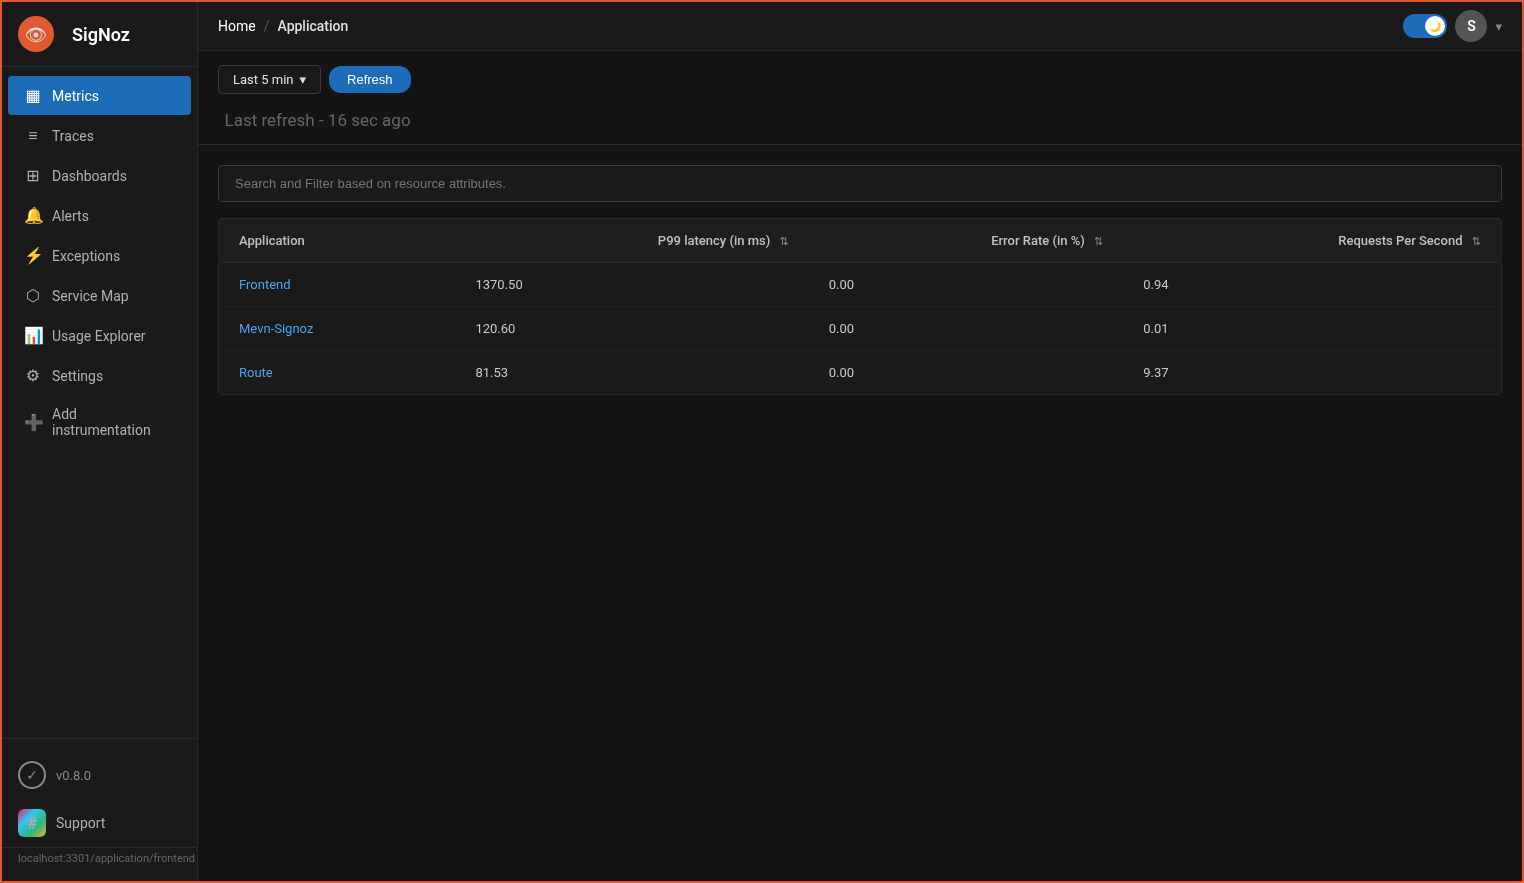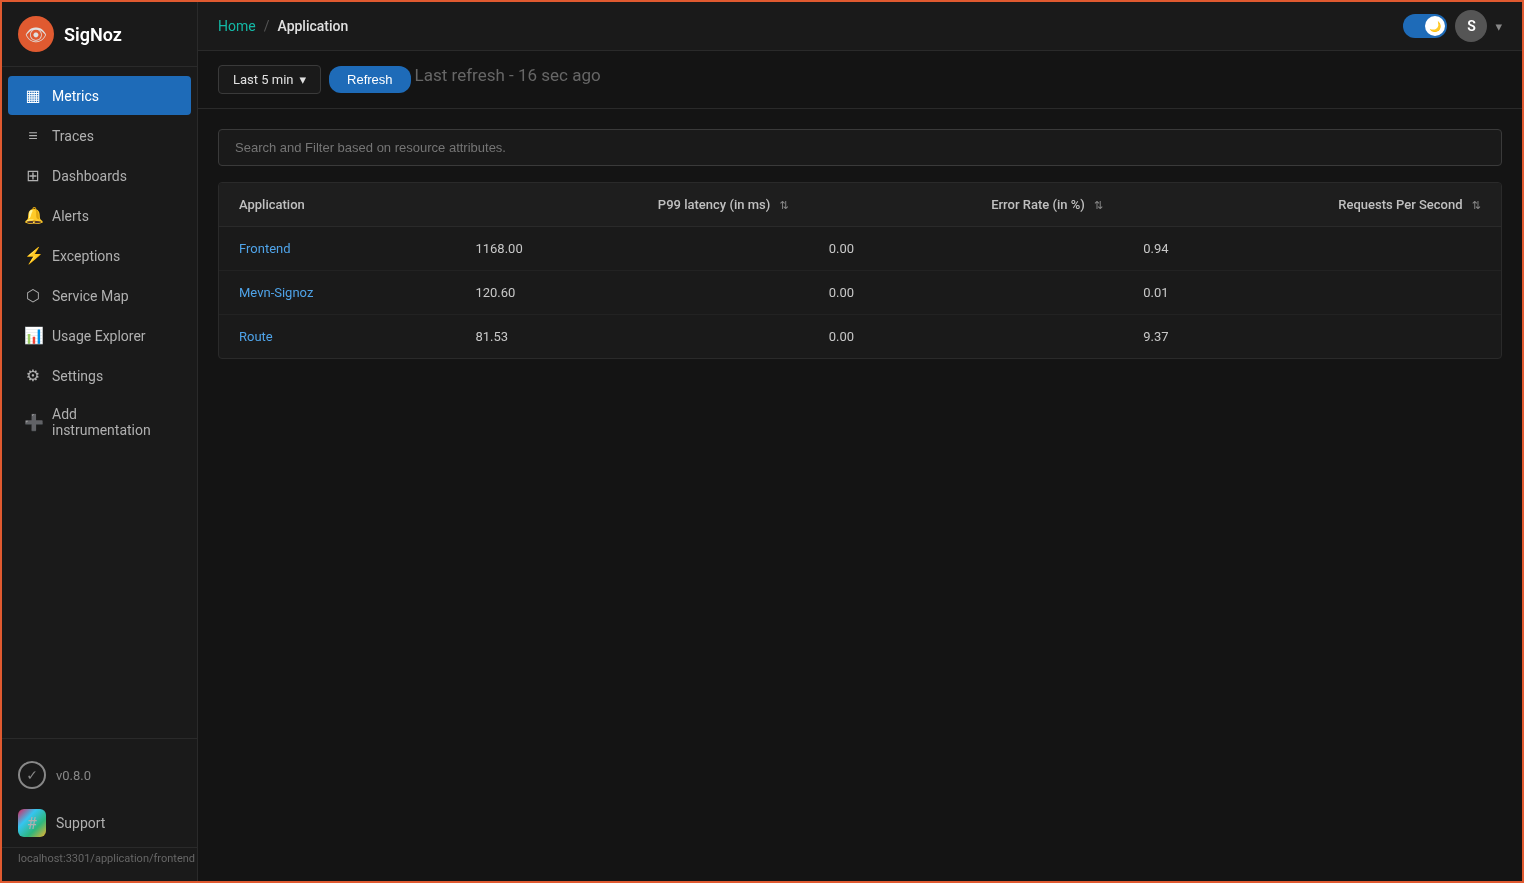--- a/index.html
+++ b/index.html
@@ -39,20 +39,21 @@
       display: flex;
       align-items: center;
       justify-content: center;
       font-size: 18px;
     }
 
     .logo-text {
       font-size: 18px;
       font-weight: 600;
       color: #fff;
+      margin-left: 8px;
     }
 
     .sidebar-nav {
       flex: 1;
       padding: 8px 0;
     }
 
     .nav-item {
       display: flex;
       align-items: center;
@@ -142,22 +143,23 @@
     .topbar {
       display: flex;
       align-items: center;
       justify-content: space-between;
       padding: 14px 20px;
       border-bottom: 1px solid #2a2a2a;
     }
 
     .topbar-right {
       display: flex;
-      flex-direction: row;
-      gap: 4px;
+      flex-direction: column;
+      align-items: flex-end;
+      gap: 16px;
     }
 
     .topbar-controls {
       display: flex;
       align-items: center;
       gap: 8px;
     }
 
     .time-select {
       background: #1a1a1a;
@@ -388,21 +390,21 @@
     <div class="status-bar">
       <span>localhost:3301/application/frontend</span>
     </div>
   </div>
 </div>
 
 <div class="main">
 
   <div class="top-header">
     <div style="display:flex;align-items:center;gap:8px;">
-      <span style="color:#14b8a6;font-size:14px;cursor:pointer;">Home</span>
+      <span style="color:#ffffff;font-size:14px;cursor:pointer;">Home</span>
       <span style="color:#555;font-size:14px;">/</span>
       <span style="color:#e0e0e0;font-size:14px;font-weight:500;">Application</span>
     </div>
     <div class="header-right">
       <div class="topbar-controls">
         <div class="toggle-switch">
           <div class="toggle">
             <div class="toggle-knob">
               <span style="font-size:10px;">🌙</span>
             </div>
@@ -450,21 +452,21 @@
             </th>
             <th class="sortable">
               <span>Requests Per Second</span>
               <span class="sort-icon">⇅</span>
             </th>
           </tr>
         </thead>
         <tbody id="table-body">
         <tr>
               <td class="app-link">Frontend</td>
-              <td>1168.00</td>
+              <td>1370.50</td>
               <td>0.00</td>
               <td>0.94</td>
             </tr>
             <tr>
               <td class="app-link">Mevn-Signoz</td>
               <td>120.60</td>
               <td>0.00</td>
               <td>0.01</td>
             </tr>
             <tr>

